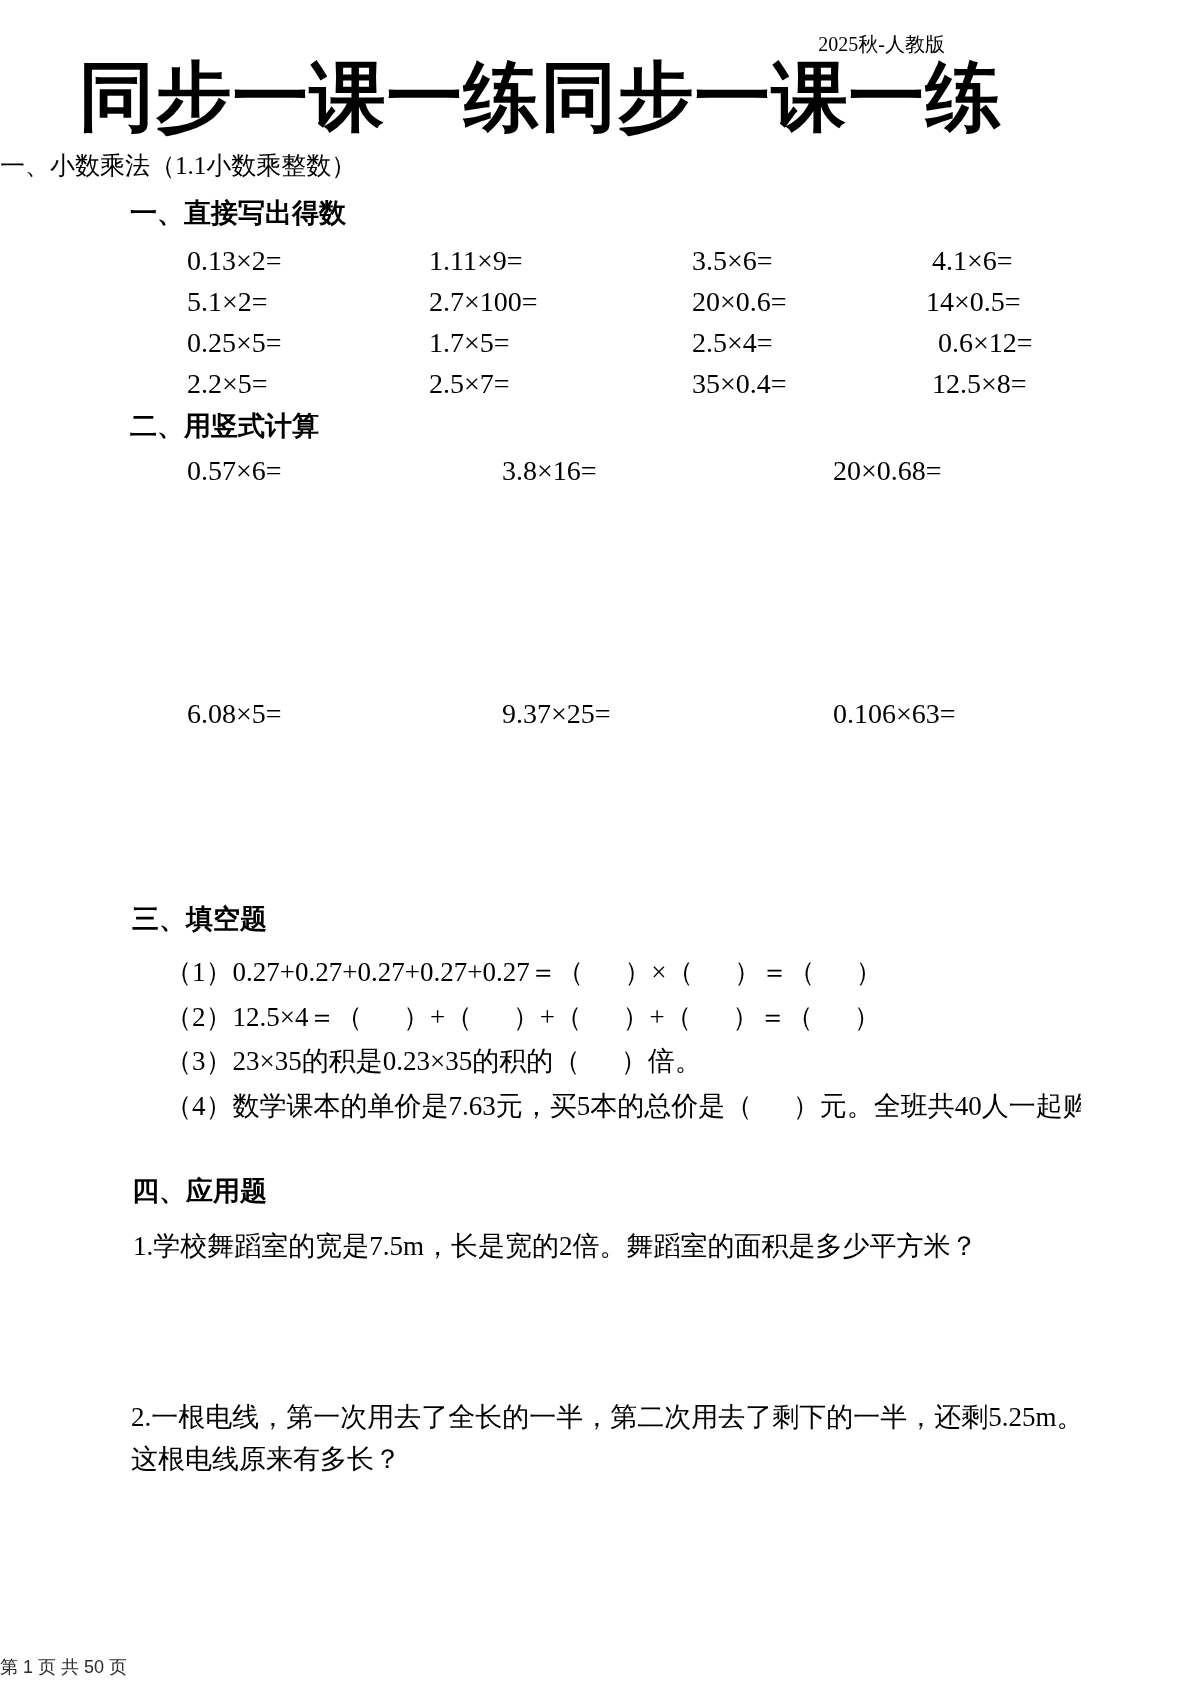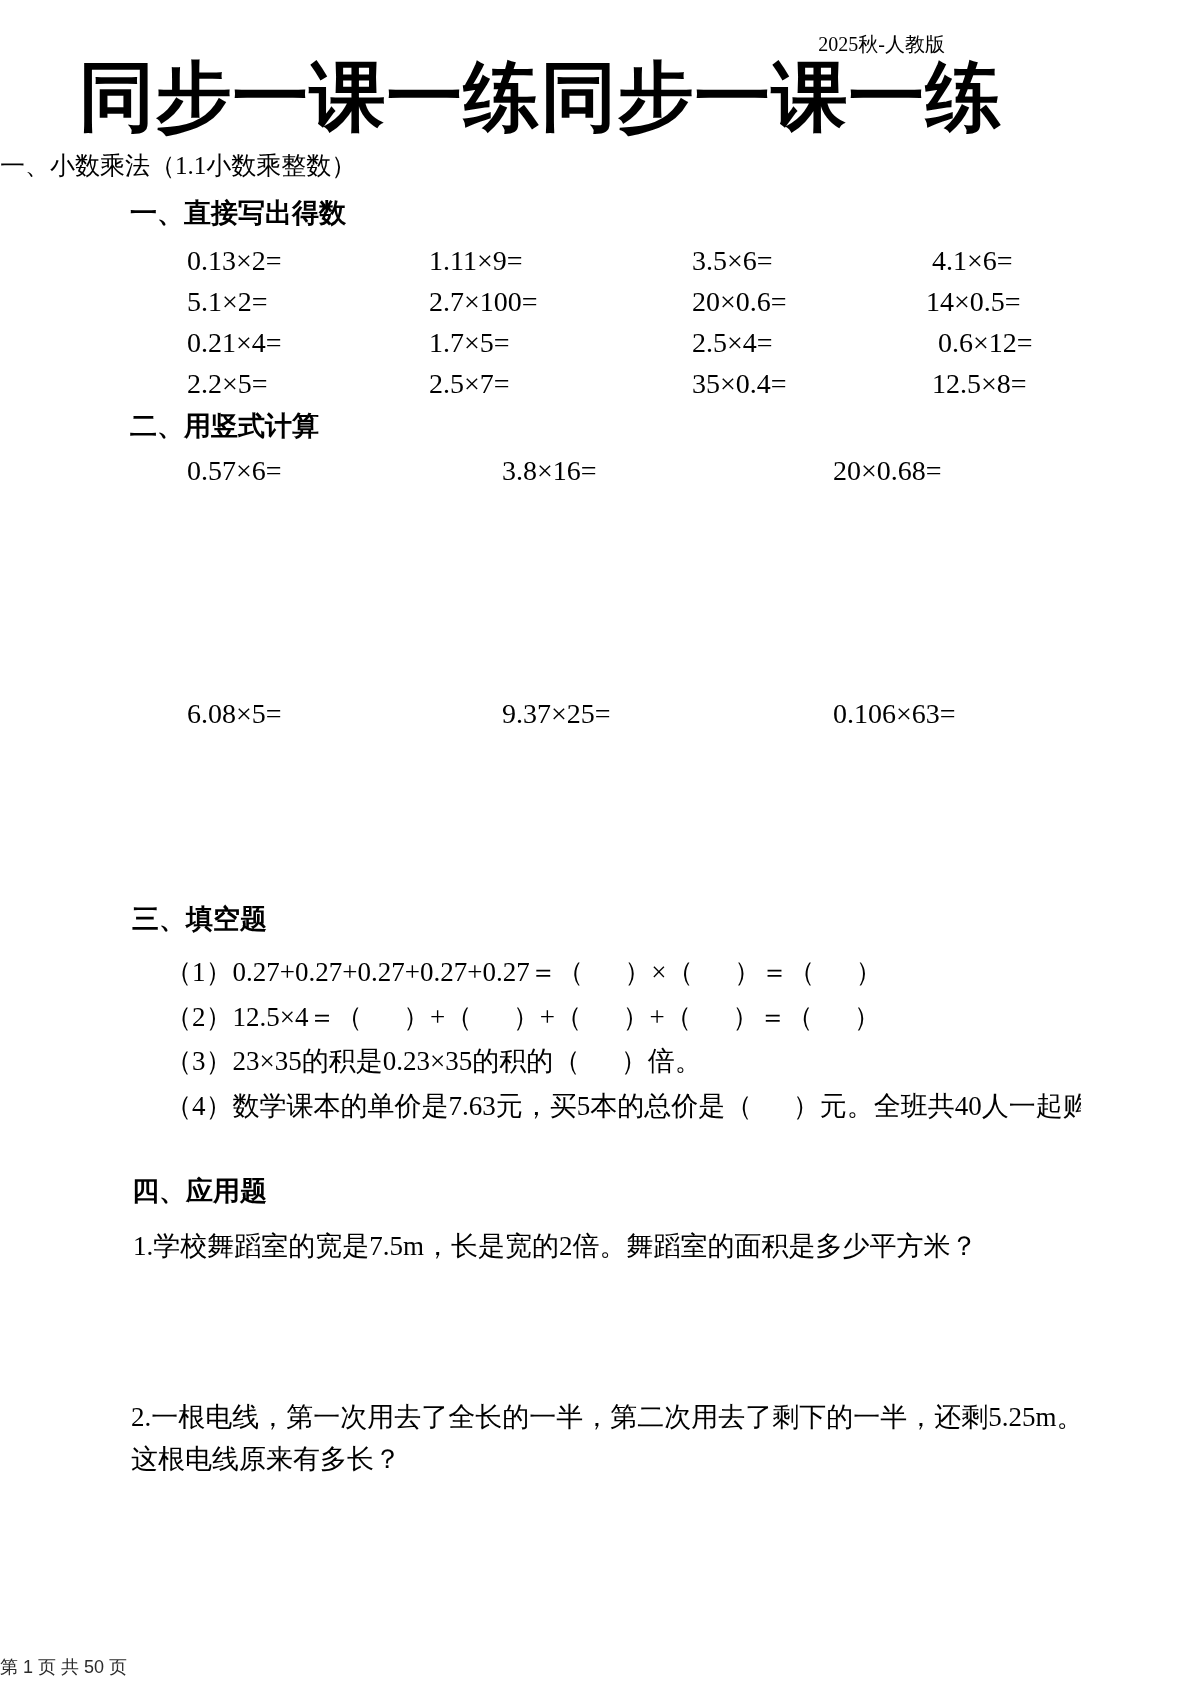--- a/index.html
+++ b/index.html
@@ -69,21 +69,21 @@
   <div class="eq" style="left:187px;top:245px">0.13×2=</div>
   <div class="eq" style="left:429px;top:245px">1.11×9=</div>
   <div class="eq" style="left:692px;top:245px">3.5×6=</div>
   <div class="eq" style="left:932px;top:245px">4.1×6=</div>
 
   <div class="eq" style="left:187px;top:286px">5.1×2=</div>
   <div class="eq" style="left:429px;top:286px">2.7×100=</div>
   <div class="eq" style="left:692px;top:286px">20×0.6=</div>
   <div class="eq" style="left:926px;top:286px">14×0.5=</div>
 
-  <div class="eq" style="left:187px;top:327px">0.21×4=</div>
+  <div class="eq" style="left:187px;top:327px">0.25×5=</div>
   <div class="eq" style="left:429px;top:327px">1.7×5=</div>
   <div class="eq" style="left:692px;top:327px">2.5×4=</div>
   <div class="eq" style="left:938px;top:327px">0.6×12=</div>
 
   <div class="eq" style="left:187px;top:368px">2.2×5=</div>
   <div class="eq" style="left:429px;top:368px">2.5×7=</div>
   <div class="eq" style="left:692px;top:368px">35×0.4=</div>
   <div class="eq" style="left:932px;top:368px">12.5×8=</div>
 
   <div class="heading" style="left:130px;top:411px">二、用竖式计算</div>

